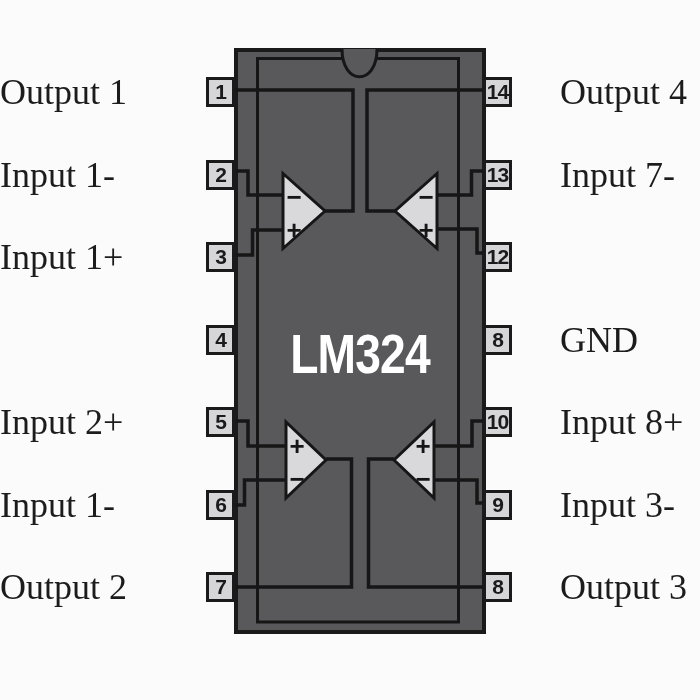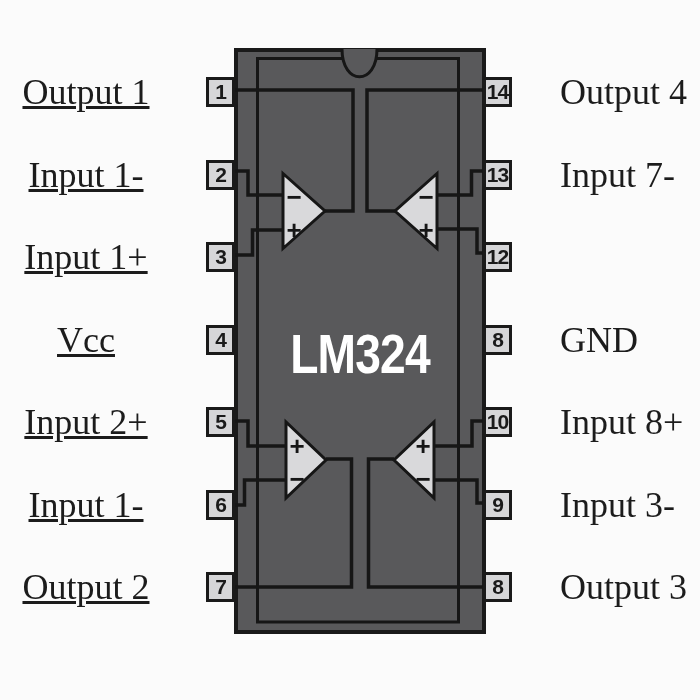--- a/index.html
+++ b/index.html
@@ -58,21 +58,21 @@
   }
   .pin-box.left{left:206px;}
   .pin-box.right{left:483px;}
   .pin-label{
     position:absolute;
     height:42px;line-height:42px;
     font-size:36px;
     color:#1c1c1c;
     white-space:nowrap;
   }
-  .pin-label.left{left:0;width:172px;text-align:center;text-decoration:underline;}
+  .pin-label.left{left:0;width:172px;text-align:left;}
   .pin-label.right{left:560px;width:164px;text-align:left;}
 </style>
 </head>
 <body>
 
 <div id="canvas">
 
   <div class="ic-body"></div>
 
   <svg class="overlay" viewBox="0 0 700 700">
@@ -124,21 +124,20 @@
   <div class="pin-box right" style="top:159.5px">13</div>
   <div class="pin-box right" style="top:242px">12</div>
   <div class="pin-box right" style="top:324.5px">8</div>
   <div class="pin-box right" style="top:407px">10</div>
   <div class="pin-box right" style="top:489.5px">9</div>
   <div class="pin-box right" style="top:572px">8</div>
 
   <div class="pin-label left" style="top:71px">Output 1</div>
   <div class="pin-label left" style="top:153.5px">Input 1-</div>
   <div class="pin-label left" style="top:236px">Input 1+</div>
-  <div class="pin-label left" style="top:318.5px">Vcc</div>
   <div class="pin-label left" style="top:401px">Input 2+</div>
   <div class="pin-label left" style="top:483.5px">Input 1-</div>
   <div class="pin-label left" style="top:566px">Output 2</div>
 
   <div class="pin-label right" style="top:71px">Output 4</div>
   <div class="pin-label right" style="top:153.5px">Input 7-</div>
   <div class="pin-label right" style="top:318.5px">GND</div>
   <div class="pin-label right" style="top:401px">Input 8+</div>
   <div class="pin-label right" style="top:483.5px">Input 3-</div>
   <div class="pin-label right" style="top:566px">Output 3</div>

